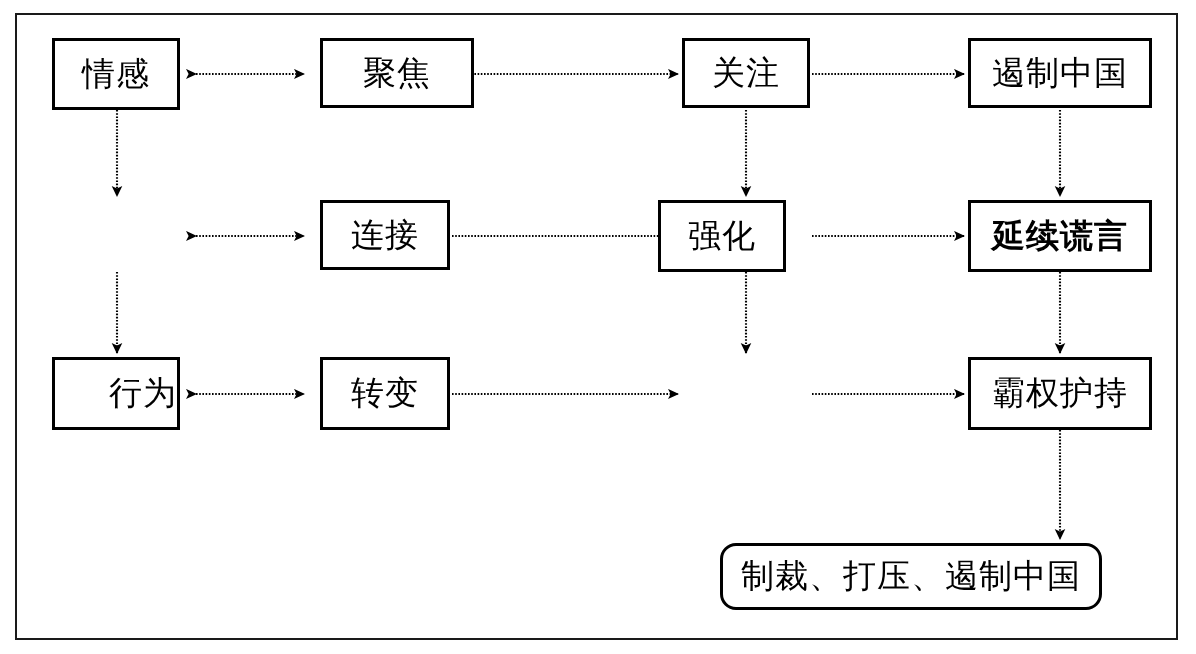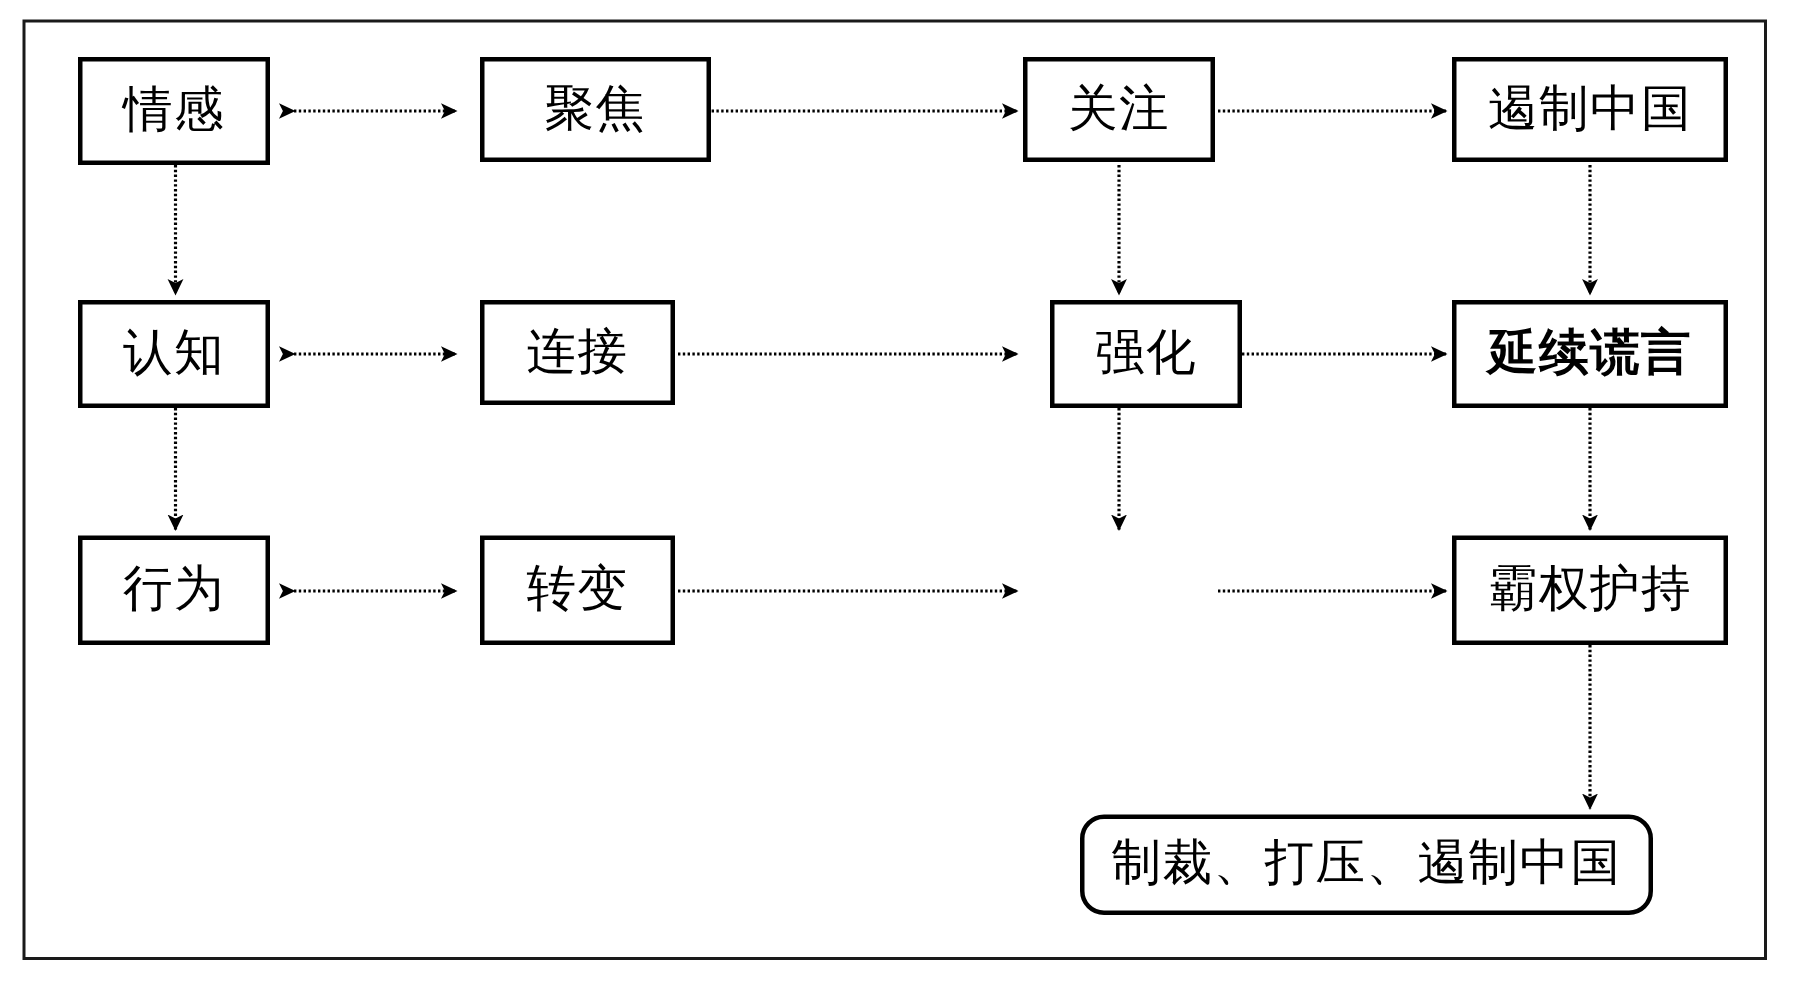--- a/index.html
+++ b/index.html
@@ -121,34 +121,31 @@
   <div class="node" style="left:320px; top:38px;  width:154px; height:70px;">
     <span class="label">聚焦</span>
   </div>
   <div class="node" style="left:682px; top:38px;  width:128px; height:70px;text-align:center;">
     <span class="label">关注</span>
   </div>
   <div class="node" style="left:968px; top:38px;  width:184px; height:70px;">
     <span class="label">遏制中国</span>
   </div>
 
-  <div class="node" style="left:52px;  top:200px; width:128px; height:72px;">
-    <span class="label">认知</span>
-  </div>
   <div class="node" style="left:320px; top:200px; width:130px; height:70px;">
     <span class="label">连接</span>
   </div>
-  <div class="node" style="left:700px; top:200px; width:128px; height:72px;">
+  <div class="node" style="left:658px; top:200px; width:128px; height:72px;">
     <span class="label">强化</span>
   </div>
   <div class="node" style="left:968px; top:200px; width:184px; height:72px;font-weight:bold;">
     <span class="label">延续谎言</span>
   </div>
 
-  <div class="node" style="left:52px;  top:357px; width:128px; height:73px;">
+  <div class="node" style="left:52px;  top:357px; width:128px; height:73px;justify-content:flex-end;">
     <span class="label">行为</span>
   </div>
   <div class="node" style="left:320px; top:357px; width:130px; height:73px;align-items:center;">
     <span class="label">转变</span>
   </div>
   <div class="node" style="left:968px; top:357px; width:184px; height:73px;">
     <span class="label">霸权护持</span>
   </div>
 
   <div class="terminal" style="left:720px; top:543px; width:382px; height:67px;">

